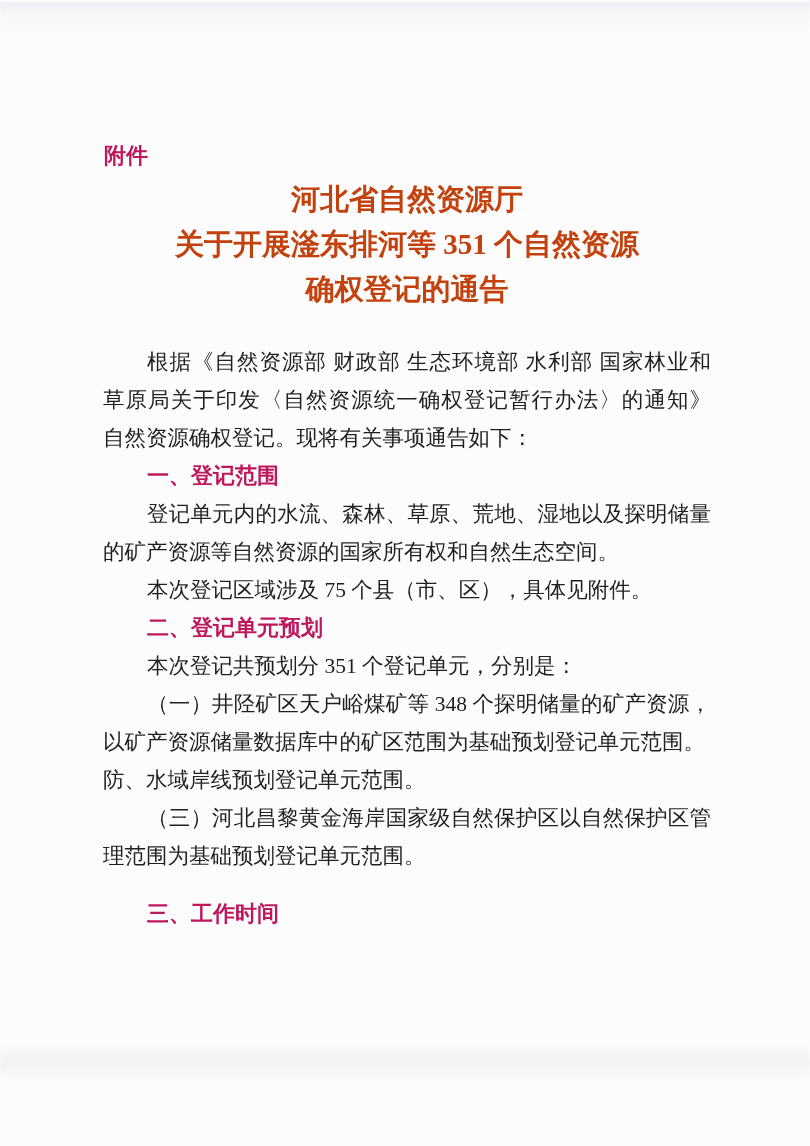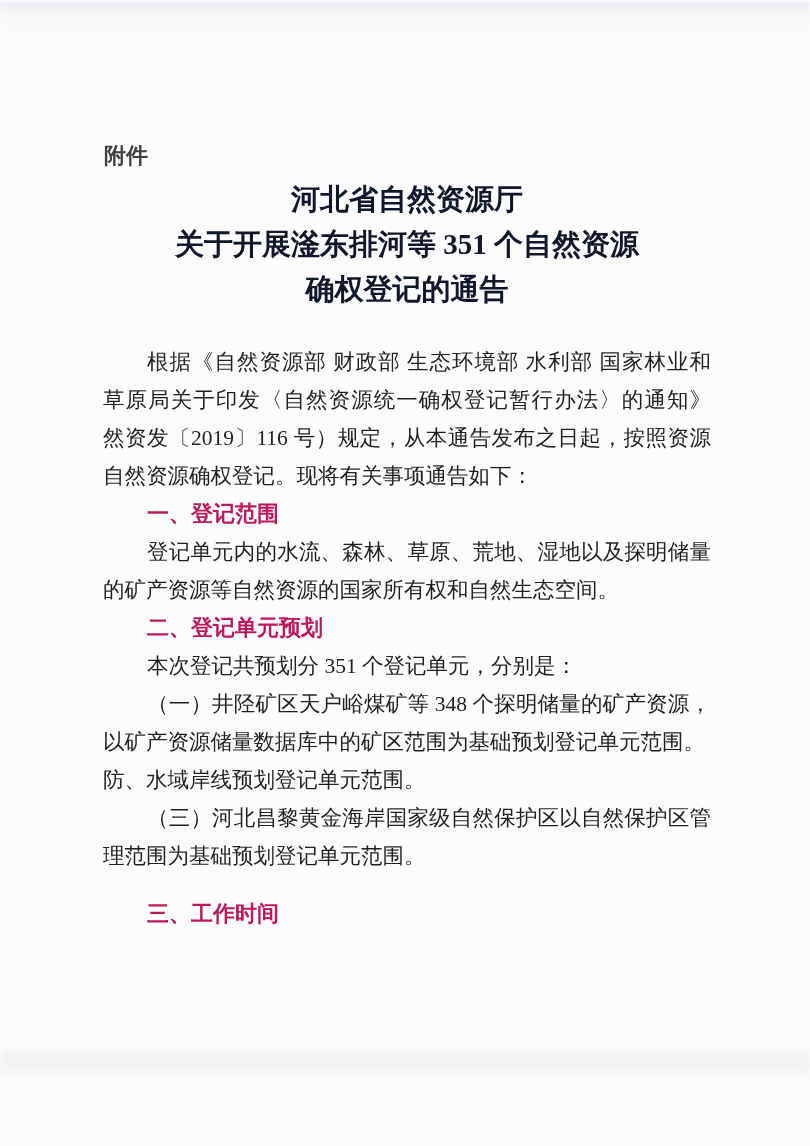--- a/index.html
+++ b/index.html
@@ -31,31 +31,31 @@
     background: linear-gradient(180deg, rgba(255,255,255,0) 0%, rgba(222,226,228,0.40) 45%, rgba(255,255,255,0) 100%);
     filter: blur(2px);
   }
   .attachment-label {
     position: absolute;
     left: 104px; top: 141px;
     font-family: "Liberation Sans", "DejaVu Sans", sans-serif;
     font-weight: 600;
     font-size: 22px;
     line-height: 30px;
-    color: #404040;
+    color: #be185d;
   }
   .doc-title {
     position: absolute;
     left: 101px; top: 177px;
     width: 612px;
     text-align: center;
     font-weight: 700;
     font-size: 29px;
     line-height: 45px;
-    color: #0f172a;
+    color: #c2410c;
   }
   .doc-body {
     position: absolute;
     left: 103px; top: 343px;
     width: 608px;
     font-size: 21.5px;
   }
   .line {
     height: 38px;
     line-height: 38px;
@@ -88,25 +88,25 @@
 
   <div class="doc-title">
     <div>河北省自然资源厅</div>
     <div>关于开展滏东排河等 351 个自然资源</div>
     <div>确权登记的通告</div>
   </div>
 
   <div class="doc-body">
     <div class="line indent justify">根据《自然资源部 财政部 生态环境部 水利部 国家林业和</div>
     <div class="line justify">草原局关于印发〈自然资源统一确权登记暂行办法〉的通知》（自</div>
-    <div class="line justify">然资发〔2019〕116 号）规定，从本通告发布之日起，按照资源</div>
     <div class="line">自然资源确权登记。现将有关事项通告如下：</div>
     <div class="line heading indent">一、登记范围</div>
     <div class="line indent justify">登记单元内的水流、森林、草原、荒地、湿地以及探明储量</div>
     <div class="line">的矿产资源等自然资源的国家所有权和自然生态空间。</div>
+    <div class="line indent">本次登记区域涉及 75 个县（市、区），具体见附件。</div>
     <div class="line heading indent">二、登记单元预划</div>
     <div class="line indent">本次登记共预划分 351 个登记单元，分别是：</div>
     <div class="line indent justify">（一）井陉矿区天户峪煤矿等 348 个探明储量的矿产资源，</div>
     <div class="line">以矿产资源储量数据库中的矿区范围为基础预划登记单元范围。</div>
     <div class="line">防、水域岸线预划登记单元范围。</div>
     <div class="line indent justify">（三）河北昌黎黄金海岸国家级自然保护区以自然保护区管</div>
     <div class="line">理范围为基础预划登记单元范围。</div>
     <div class="line heading indent gap-before">三、工作时间</div>
   </div>
 

